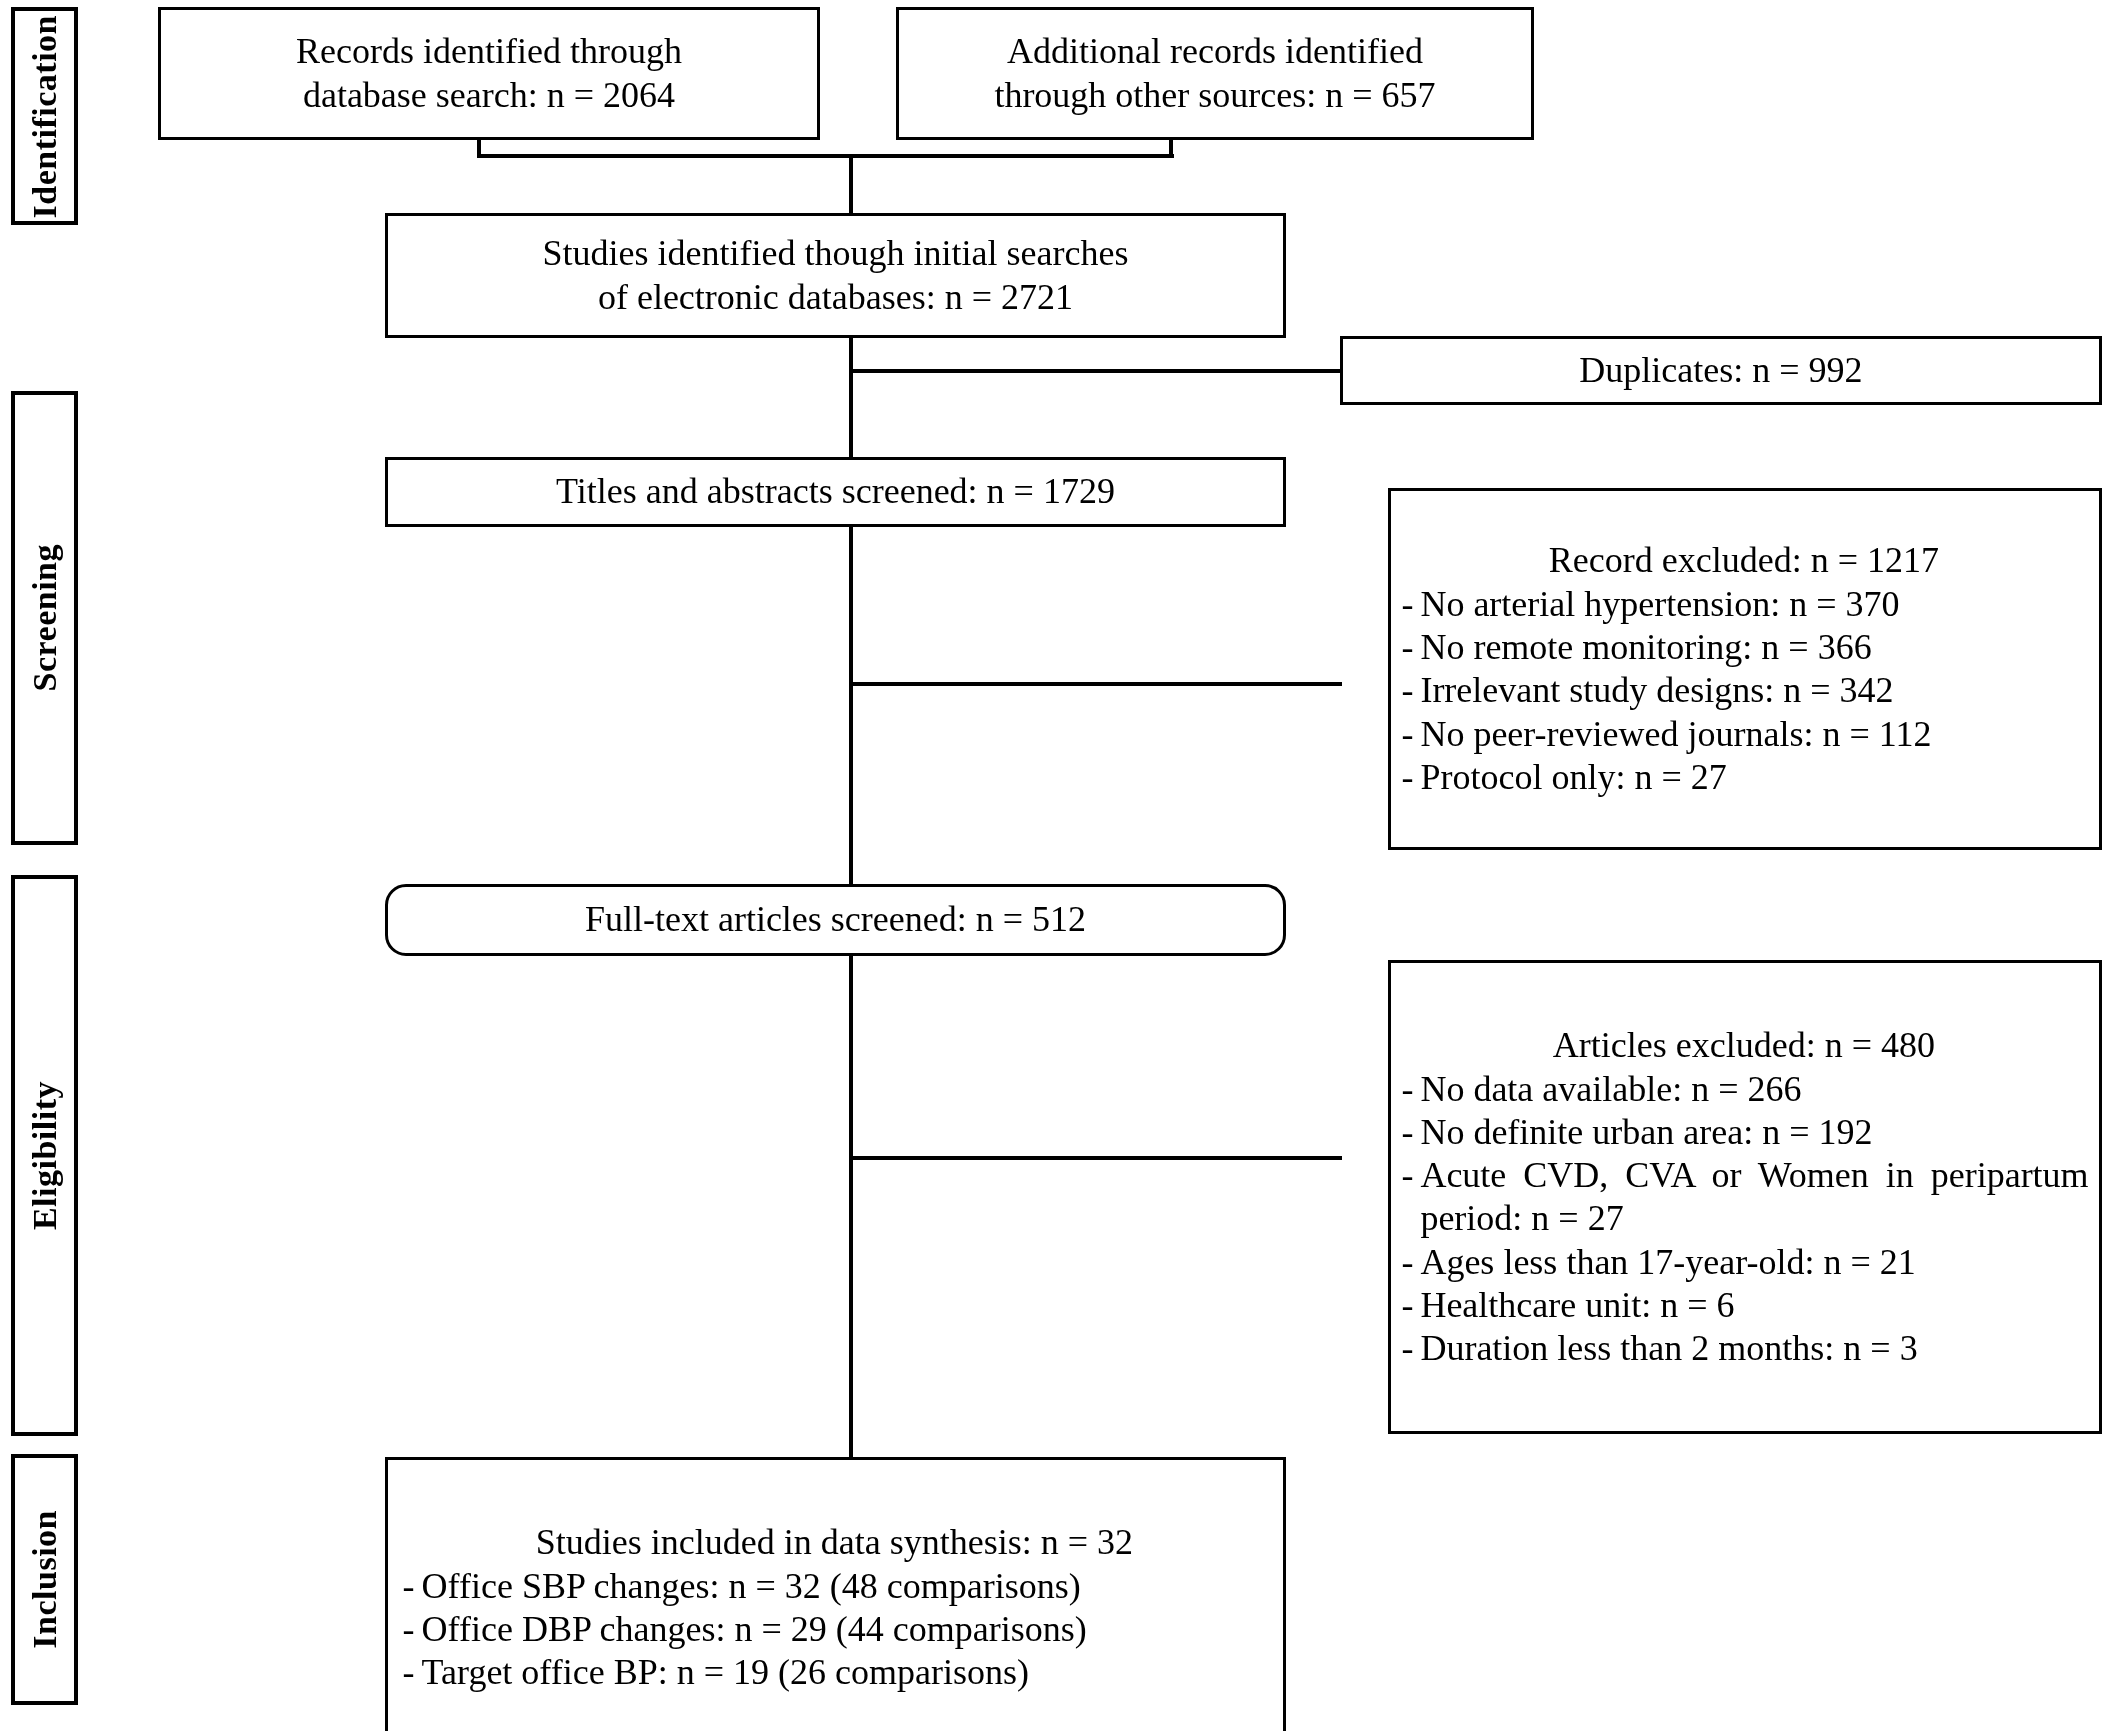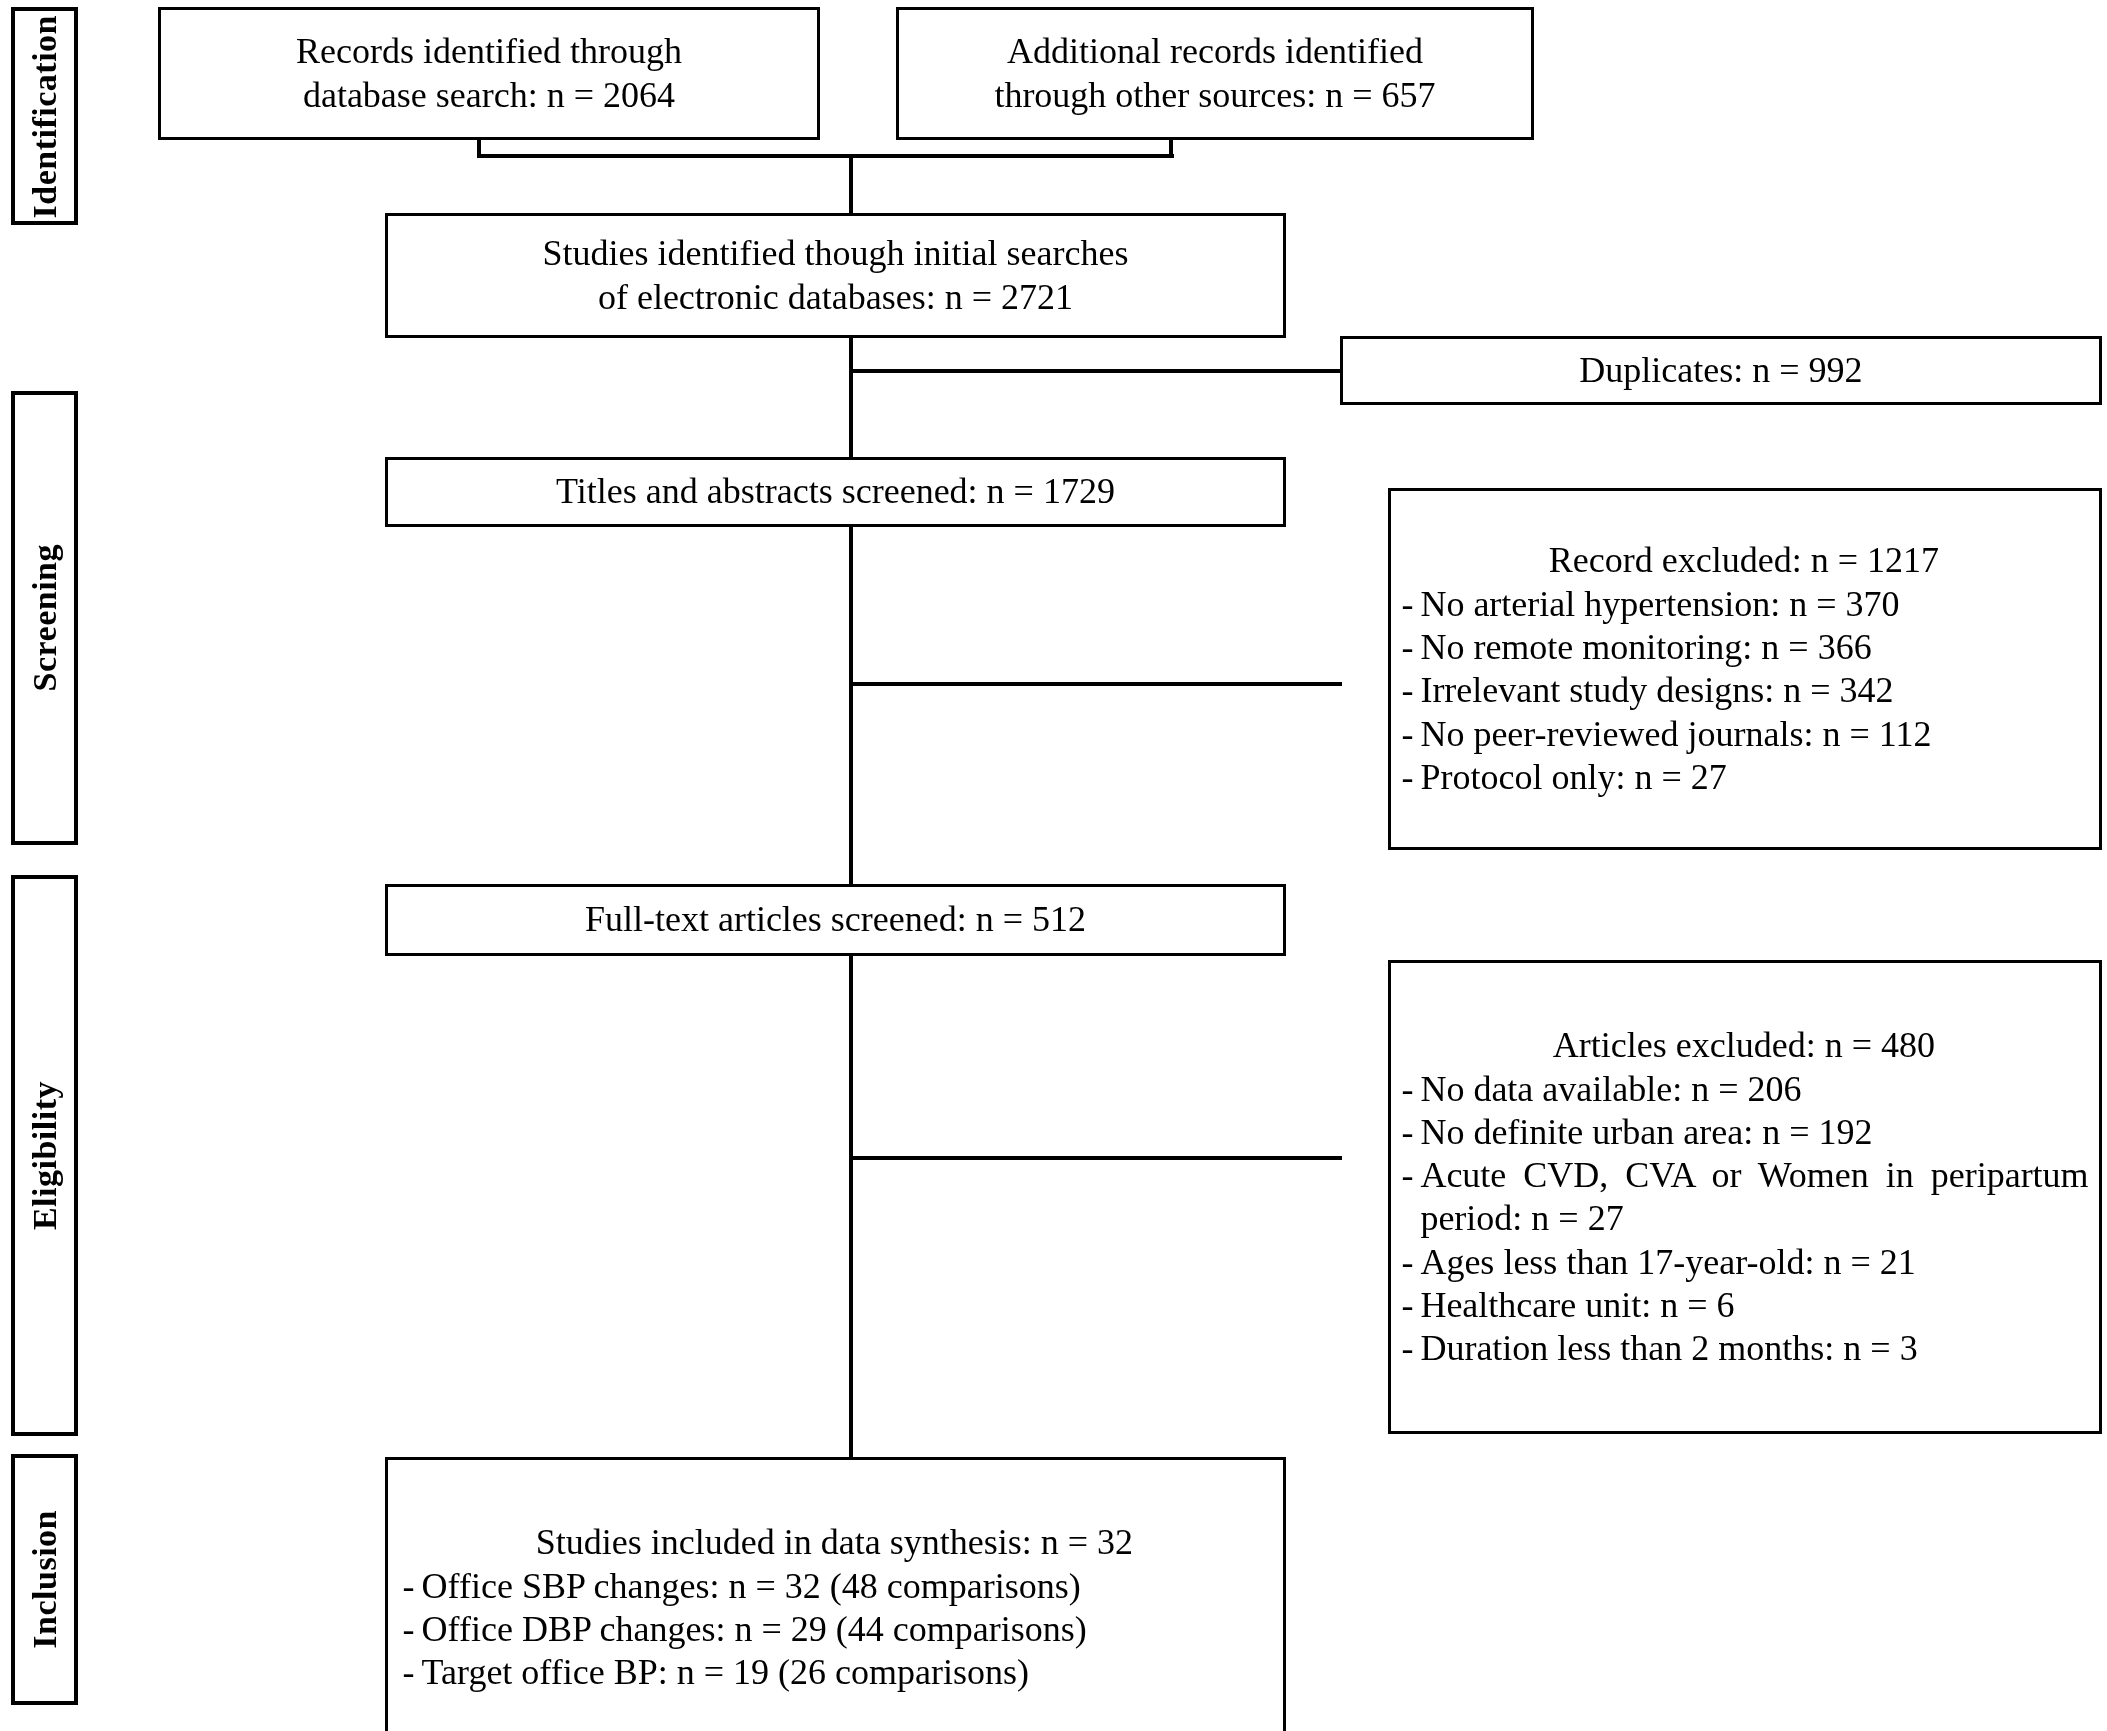--- a/index.html
+++ b/index.html
@@ -171,30 +171,30 @@
         <span class="bullet-mark">-</span>
         <span class="bullet-text justified">No peer-reviewed journals: n = 112</span>
       </div>
       <div class="bullet-row">
         <span class="bullet-mark">-</span>
         <span class="bullet-text">Protocol only: n = 27</span>
       </div>
     </div>
   </div>
 
-  <div class="flow-box" style="left:385px; top:884px; width:901px; height:72px; padding:0 10px;">
+  <div class="flow-box" style="left:385px; top:884px; width:901px; height:72px; padding:0 10px;border-radius:21px;">
     <div class="line">Full-text articles screened:  n  =  512</div>
   </div>
 
   <div class="flow-box listed" style="left:1388px; top:960px; width:714px; height:474px; padding:3.1px 5.2px 3.1px 3.1px;">
     <div class="line title">Articles excluded: n = 480</div>
     <div class="bullets">
       <div class="bullet-row">
         <span class="bullet-mark">-</span>
-        <span class="bullet-text">No data available: n = 206</span>
+        <span class="bullet-text">No data available: n = 266</span>
       </div>
       <div class="bullet-row">
         <span class="bullet-mark">-</span>
         <span class="bullet-text">No definite urban area: n = 192</span>
       </div>
       <div class="bullet-row">
         <span class="bullet-mark">-</span>
         <span class="bullet-text justified">Acute CVD, CVA or Women in peripartum period: n = 27</span>
       </div>
       <div class="bullet-row">

